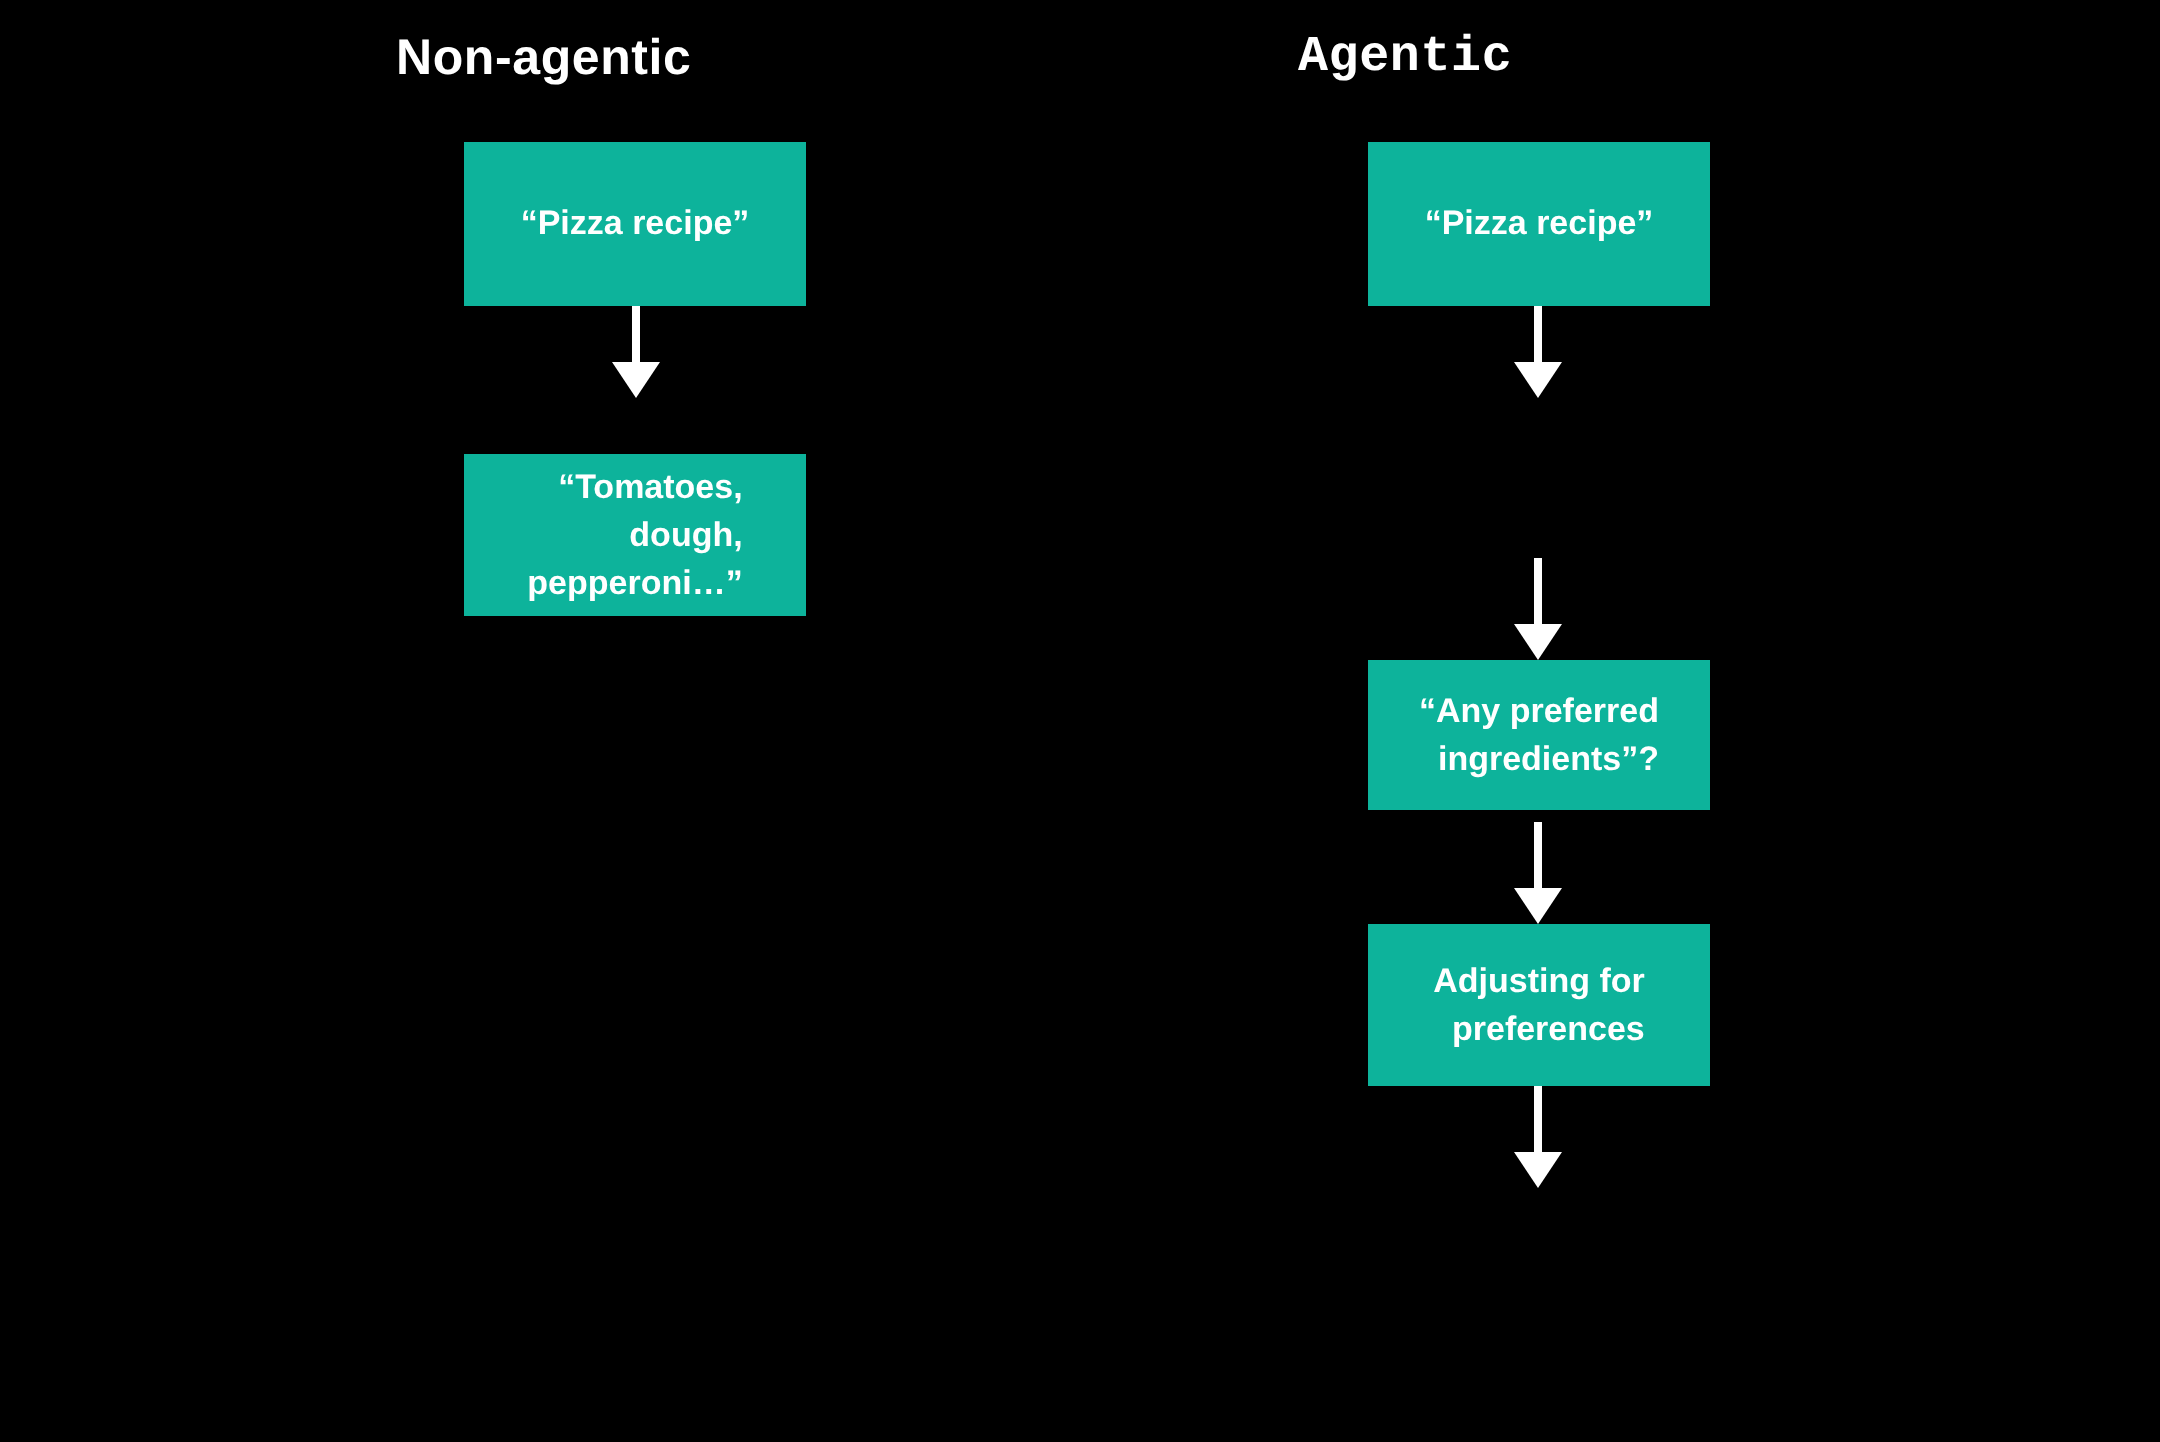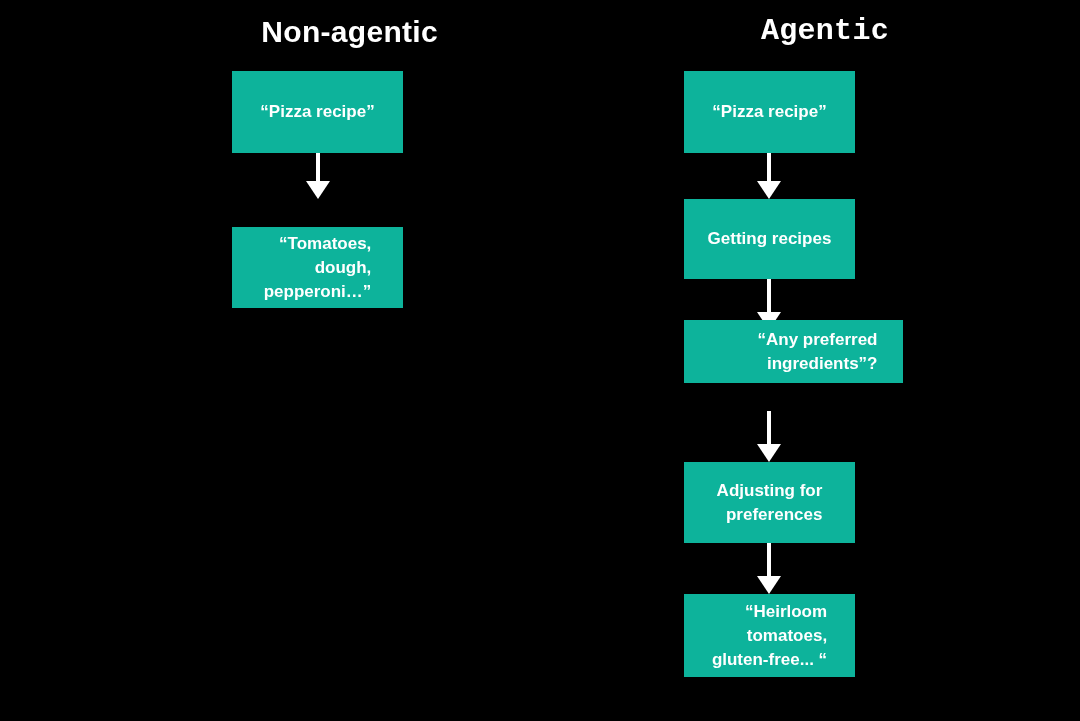--- a/index.html
+++ b/index.html
@@ -12,23 +12,23 @@
     width:1080px;height:721px;
     background:var(--bg);
     font-family:"Liberation Sans", sans-serif;
     overflow:hidden;
     position:relative;
   }
   .canvas{position:absolute;inset:0;}
   .col-title{
     position:absolute;
     width:240px;
-    text-align:right;
+    text-align:left;
     color:var(--text);
-    font-size:30px;
+    font-size:25px;
     font-weight:bold;
     letter-spacing:.3px;
     white-space:nowrap;
   }
   .box{
     position:absolute;
     width:171px;
     background:var(--box);
     color:var(--text);
     font-size:17px;
@@ -81,40 +81,36 @@
 
   <div class="col-title" style="left:649px;top:14px;font-family:Liberation Mono, monospace;">Agentic</div>
 
   <div class="box" style="left:684px;top:71px;height:82px;">“Pizza recipe”</div>
 
   <div class="arrow" style="left:757px;top:153px;height:46px;">
     <div class="shaft" style="height:28px;"></div>
     <div class="head"></div>
   </div>
 
-  <div class="box" style="left:684px;top:199px;height:80px;">Getting recipes</div>
 
   <div class="arrow" style="left:757px;top:279px;height:51px;">
     <div class="shaft" style="height:33px;"></div>
     <div class="head"></div>
   </div>
 
-  <div class="box" style="left:684px;top:320px;height:63px;padding-left:48px;">“Any preferred
+  <div class="box" style="left:684px;top:330px;height:75px;">“Any preferred
 ingredients”?</div>
 
   <div class="arrow" style="left:757px;top:411px;height:51px;">
     <div class="shaft" style="height:33px;"></div>
     <div class="head"></div>
   </div>
 
   <div class="box" style="left:684px;top:462px;height:81px;">Adjusting for
 preferences</div>
 
   <div class="arrow" style="left:757px;top:543px;height:51px;">
     <div class="shaft" style="height:33px;"></div>
     <div class="head"></div>
   </div>
 
-  <div class="box" style="left:684px;top:594px;height:83px;">“Heirloom
-tomatoes,
-gluten-free... “</div>
 
 </div>
 
 </body></html>

